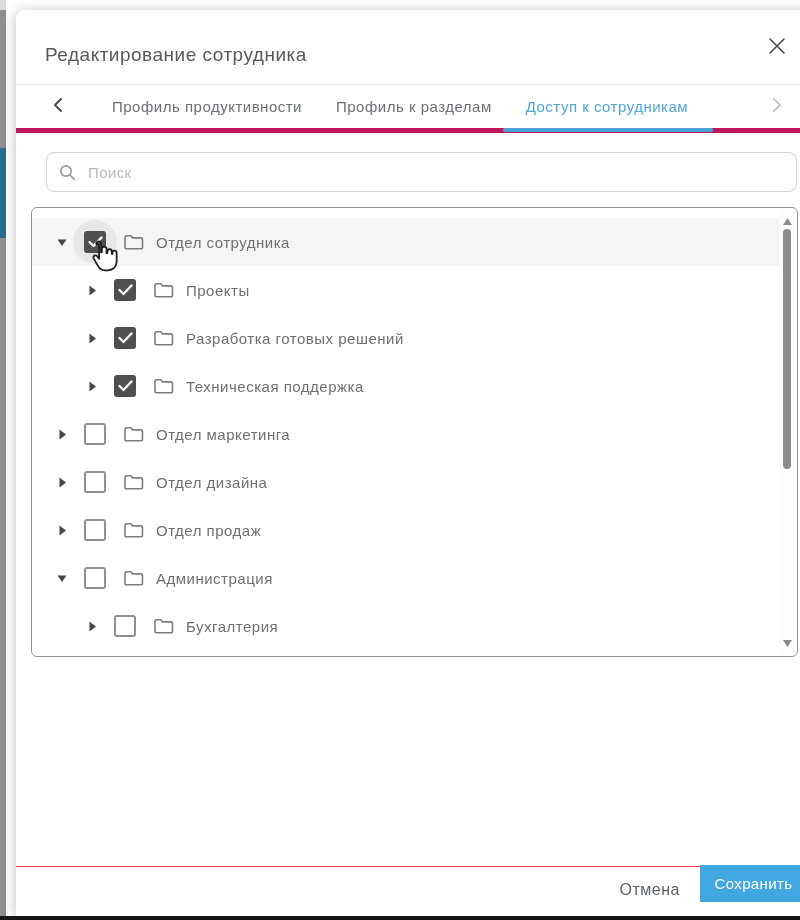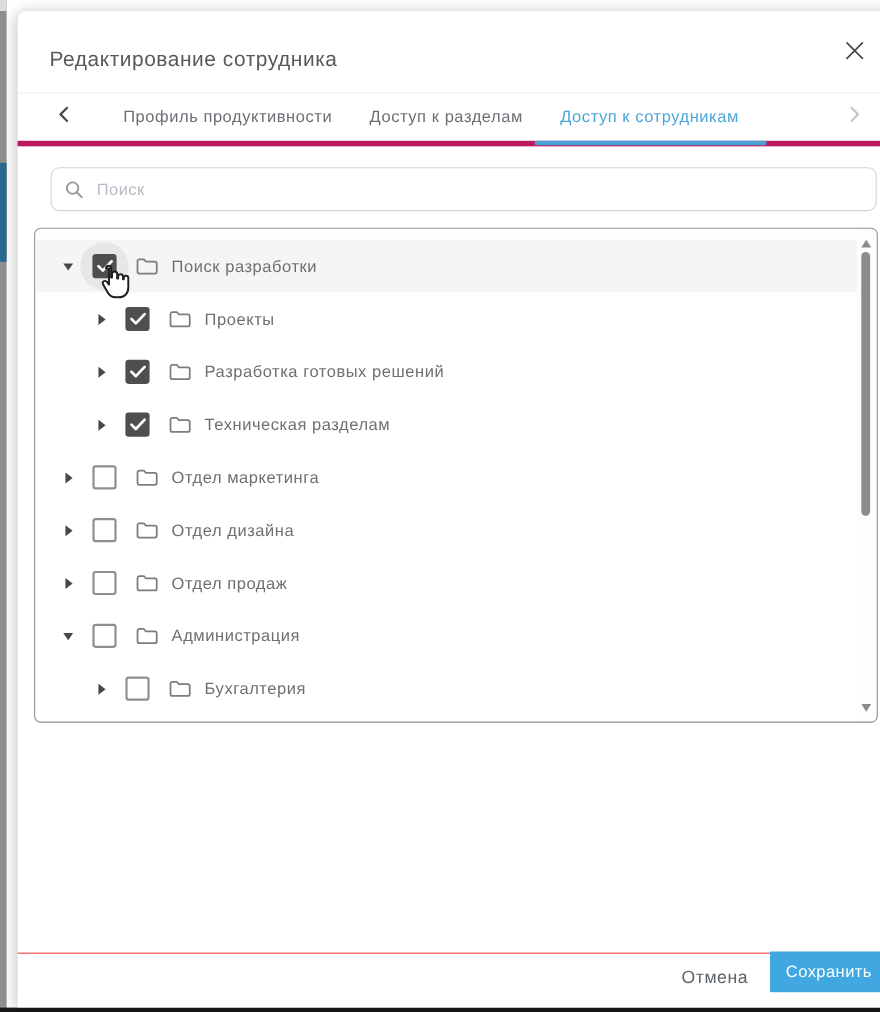--- a/index.html
+++ b/index.html
@@ -132,21 +132,21 @@
       <span>
         <svg width="12" height="16" viewBox="0 0 12 16">
           <polyline points="9,2 3,8 9,14" fill="none" stroke="#4a4a4a" stroke-width="2" stroke-linecap="round" stroke-linejoin="round"></polyline>
         </svg>
       </span>
     </div>
     <div class="tab first">
       <span>Профиль продуктивности</span>
     </div>
     <div class="tab">
-      <span>Доступ к разделам</span>
+      <span>Профиль к разделам</span>
     </div>
     <div class="tab active" style="color: rgb(77, 166, 217);">
       <span>Доступ к сотрудникам</span>
       <span class="tab-underline" style="background: rgb(74, 163, 212);"></span>
     </div>
     <div class="tab-chevron next">
       <span>
         <svg width="12" height="16" viewBox="0 0 12 16">
           <polyline points="3,2 9,8 3,14" fill="none" stroke="#c7c7c7" stroke-width="2" stroke-linecap="round" stroke-linejoin="round"></polyline>
         </svg>
@@ -176,21 +176,21 @@
           <span class="row-checkbox checked">
             <svg width="15" height="12" viewBox="0 0 15 12">
               <polyline points="1.5,6 5.5,10 13.5,1.5" fill="none" stroke="#ffffff" stroke-width="2.4" stroke-linecap="round" stroke-linejoin="round"></polyline>
             </svg>
           </span>
           <span class="row-folder">
             <svg width="21" height="18" viewBox="0 0 21 18">
               <path d="M2 4.6c0-1 .8-1.8 1.8-1.8h4l1.9 2.1h8c1 0 1.8.8 1.8 1.8v7.2c0 1-.8 1.8-1.8 1.8H3.8c-1 0-1.8-.8-1.8-1.8V4.6z" fill="none" stroke="#7d7d7d" stroke-width="1.6" stroke-linejoin="round"></path>
             </svg>
           </span>
-          <span class="row-label">Поиск разработки</span>
+          <span class="row-label">Отдел сотрудника</span>
           <span class="hand-cursor" style="left: 52px;"><svg width="34" height="36" viewBox="0 0 24 26">
               <path d="M8.6 3.6c0-1 .8-1.8 1.7-1.8 1 0 1.7.8 1.7 1.8v6h.6V7.4c0-1 .8-1.7 1.7-1.7s1.7.8 1.7 1.7v2.8h.6V9c0-.9.7-1.6 1.6-1.6.9 0 1.6.7 1.6 1.6v1.8h.5v-.9c0-.8.7-1.5 1.5-1.5s1.5.7 1.5 1.5v6.4c0 3.8-2.6 6.3-6.4 6.3h-2c-2.4 0-3.9-1-5-3l-3.2-5.6c-.6-1 .1-2.2 1.2-2.2.6 0 1.1.3 1.5.8l1.2 1.7V3.6z" fill="#ffffff" stroke="#1f1f1f" stroke-width="1.3" stroke-linejoin="round"></path>
             </svg></span>
         </div>
         <div class="tree-row" style="padding-left: 54px;">
           <span class="row-arrow">
             <svg width="12" height="13" viewBox="0 0 12 13">
               <polygon points="3.5,1.5 10,6.5 3.5,11.5" fill="#474747"></polygon>
             </svg>
           </span>
@@ -233,21 +233,21 @@
           <span class="row-checkbox checked">
             <svg width="15" height="12" viewBox="0 0 15 12">
               <polyline points="1.5,6 5.5,10 13.5,1.5" fill="none" stroke="#ffffff" stroke-width="2.4" stroke-linecap="round" stroke-linejoin="round"></polyline>
             </svg>
           </span>
           <span class="row-folder">
             <svg width="21" height="18" viewBox="0 0 21 18">
               <path d="M2 4.6c0-1 .8-1.8 1.8-1.8h4l1.9 2.1h8c1 0 1.8.8 1.8 1.8v7.2c0 1-.8 1.8-1.8 1.8H3.8c-1 0-1.8-.8-1.8-1.8V4.6z" fill="none" stroke="#7d7d7d" stroke-width="1.6" stroke-linejoin="round"></path>
             </svg>
           </span>
-          <span class="row-label">Техническая разделам</span>
+          <span class="row-label">Техническая поддержка</span>
         </div>
         <div class="tree-row" style="padding-left: 24px;">
           <span class="row-arrow">
             <svg width="12" height="13" viewBox="0 0 12 13">
               <polygon points="3.5,1.5 10,6.5 3.5,11.5" fill="#474747"></polygon>
             </svg>
           </span>
           <span class="row-checkbox unchecked"></span>
           <span class="row-folder">
             <svg width="21" height="18" viewBox="0 0 21 18">

